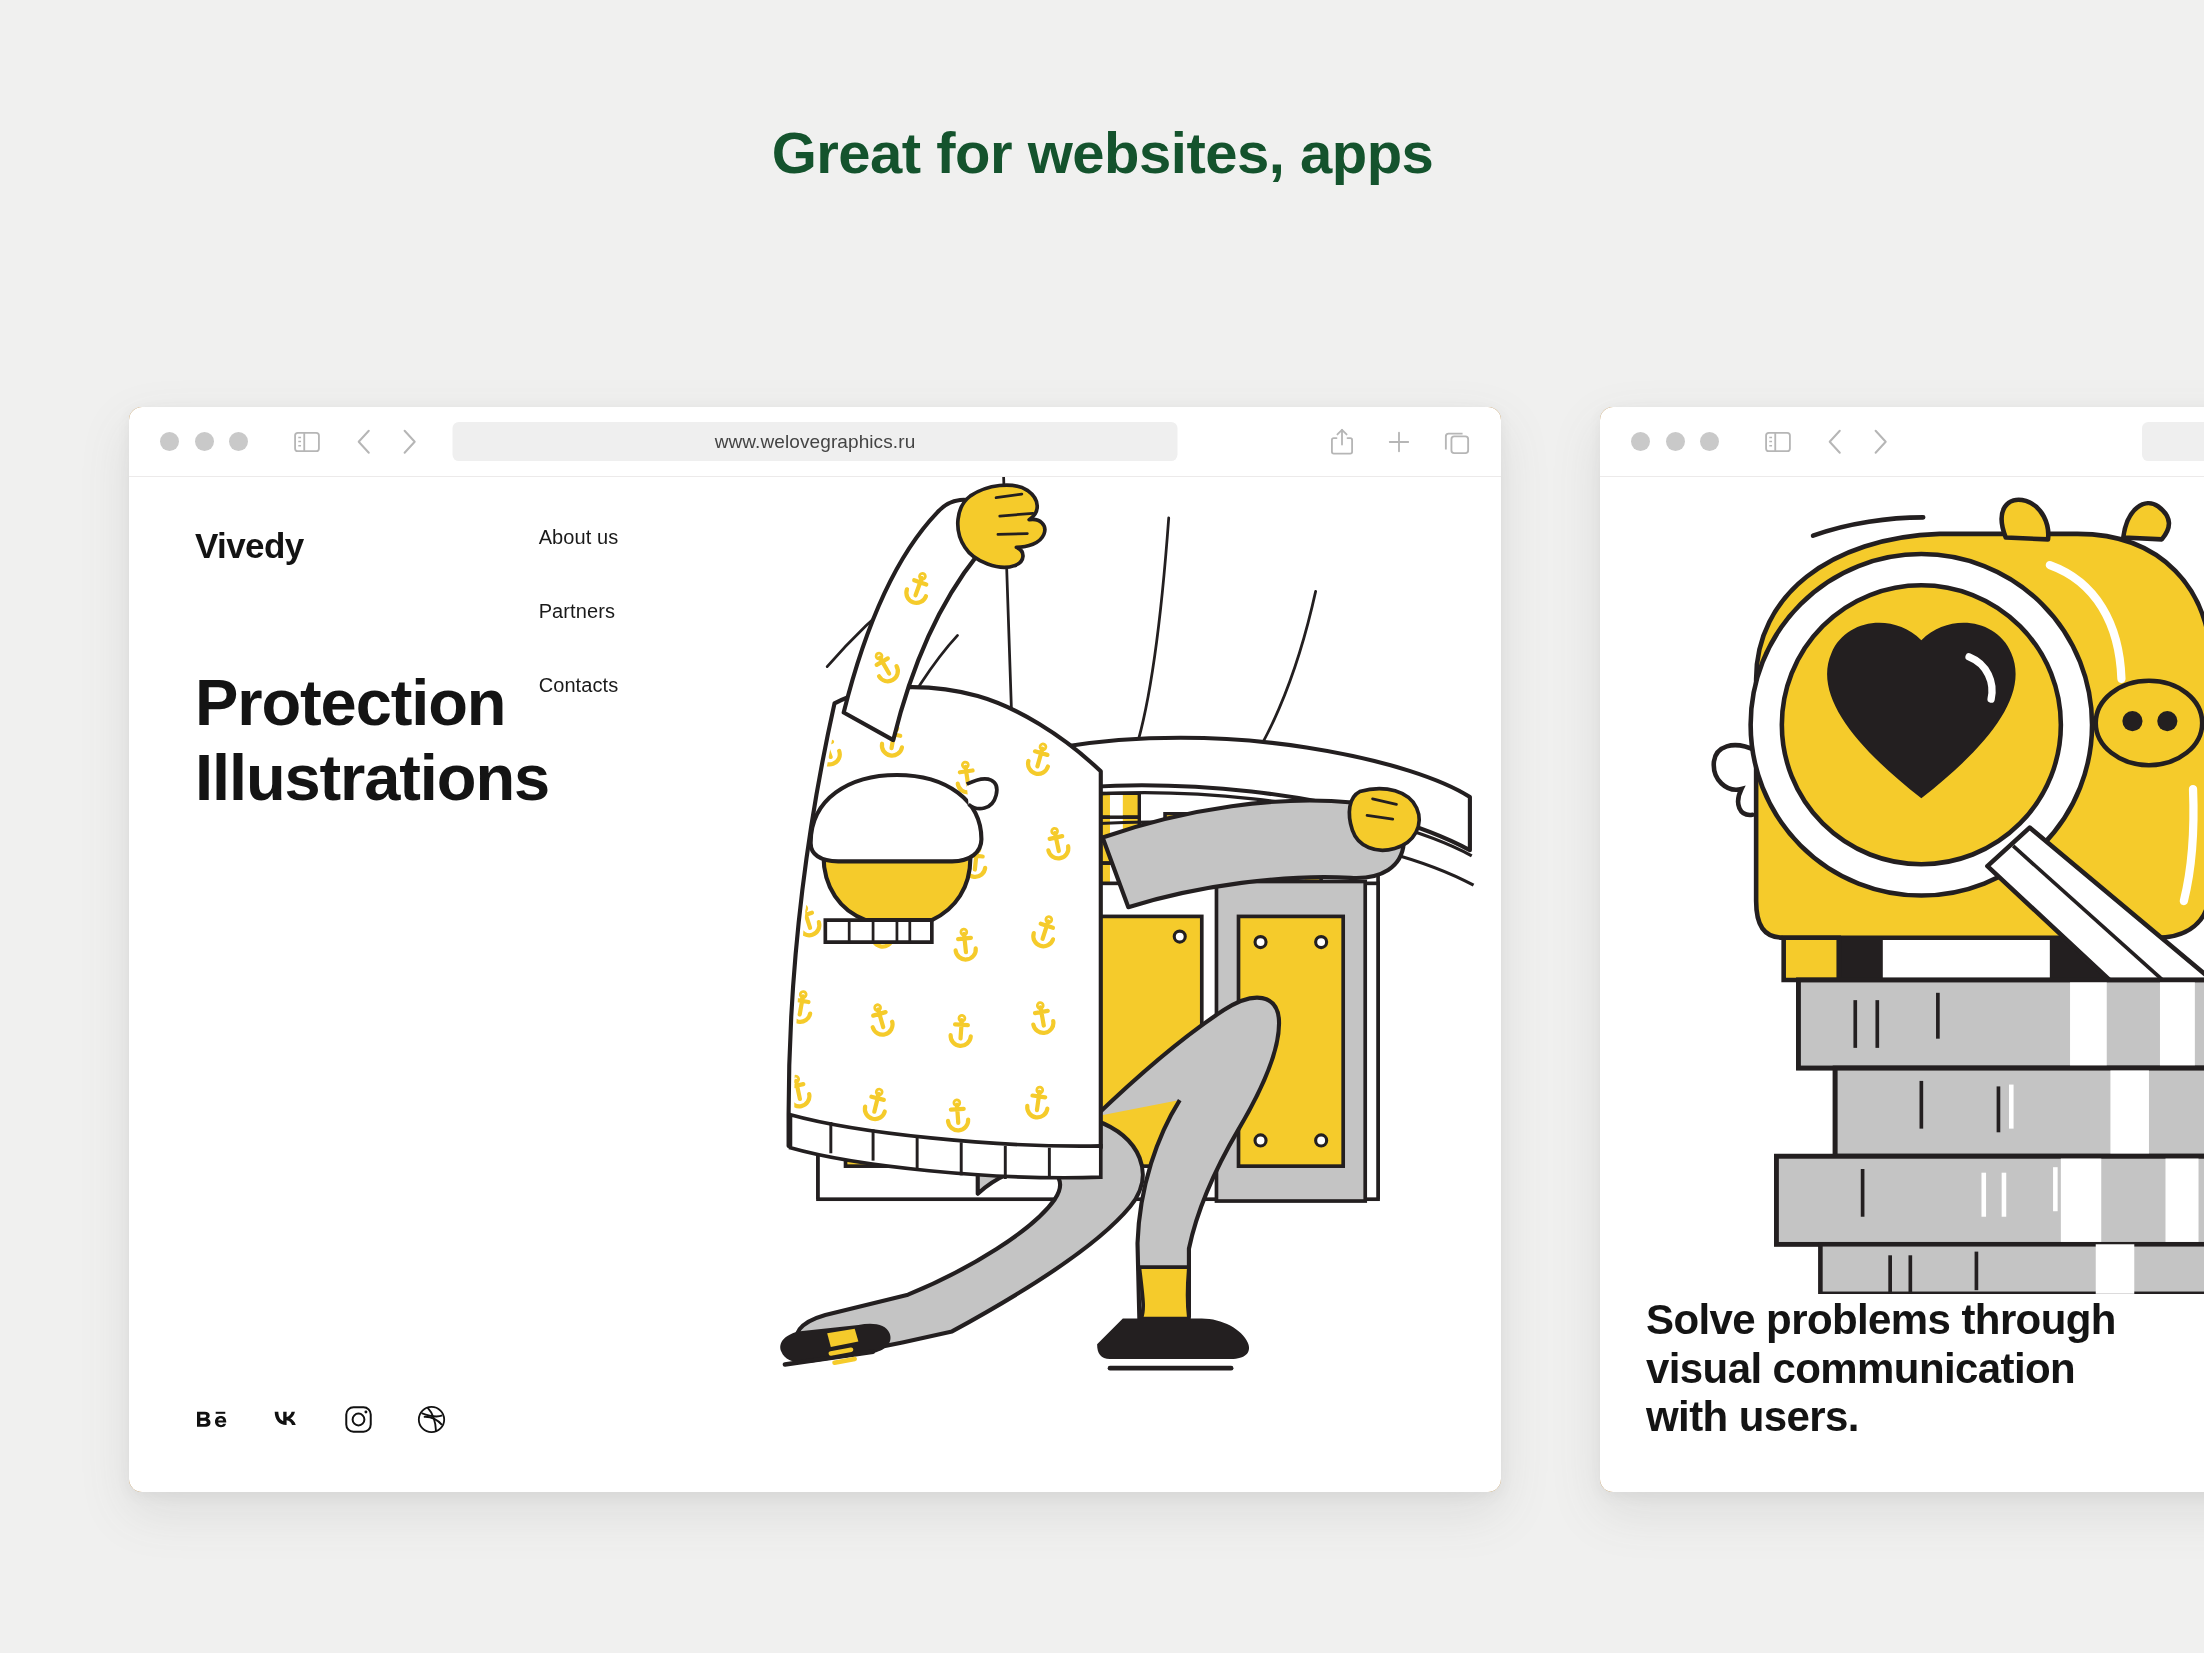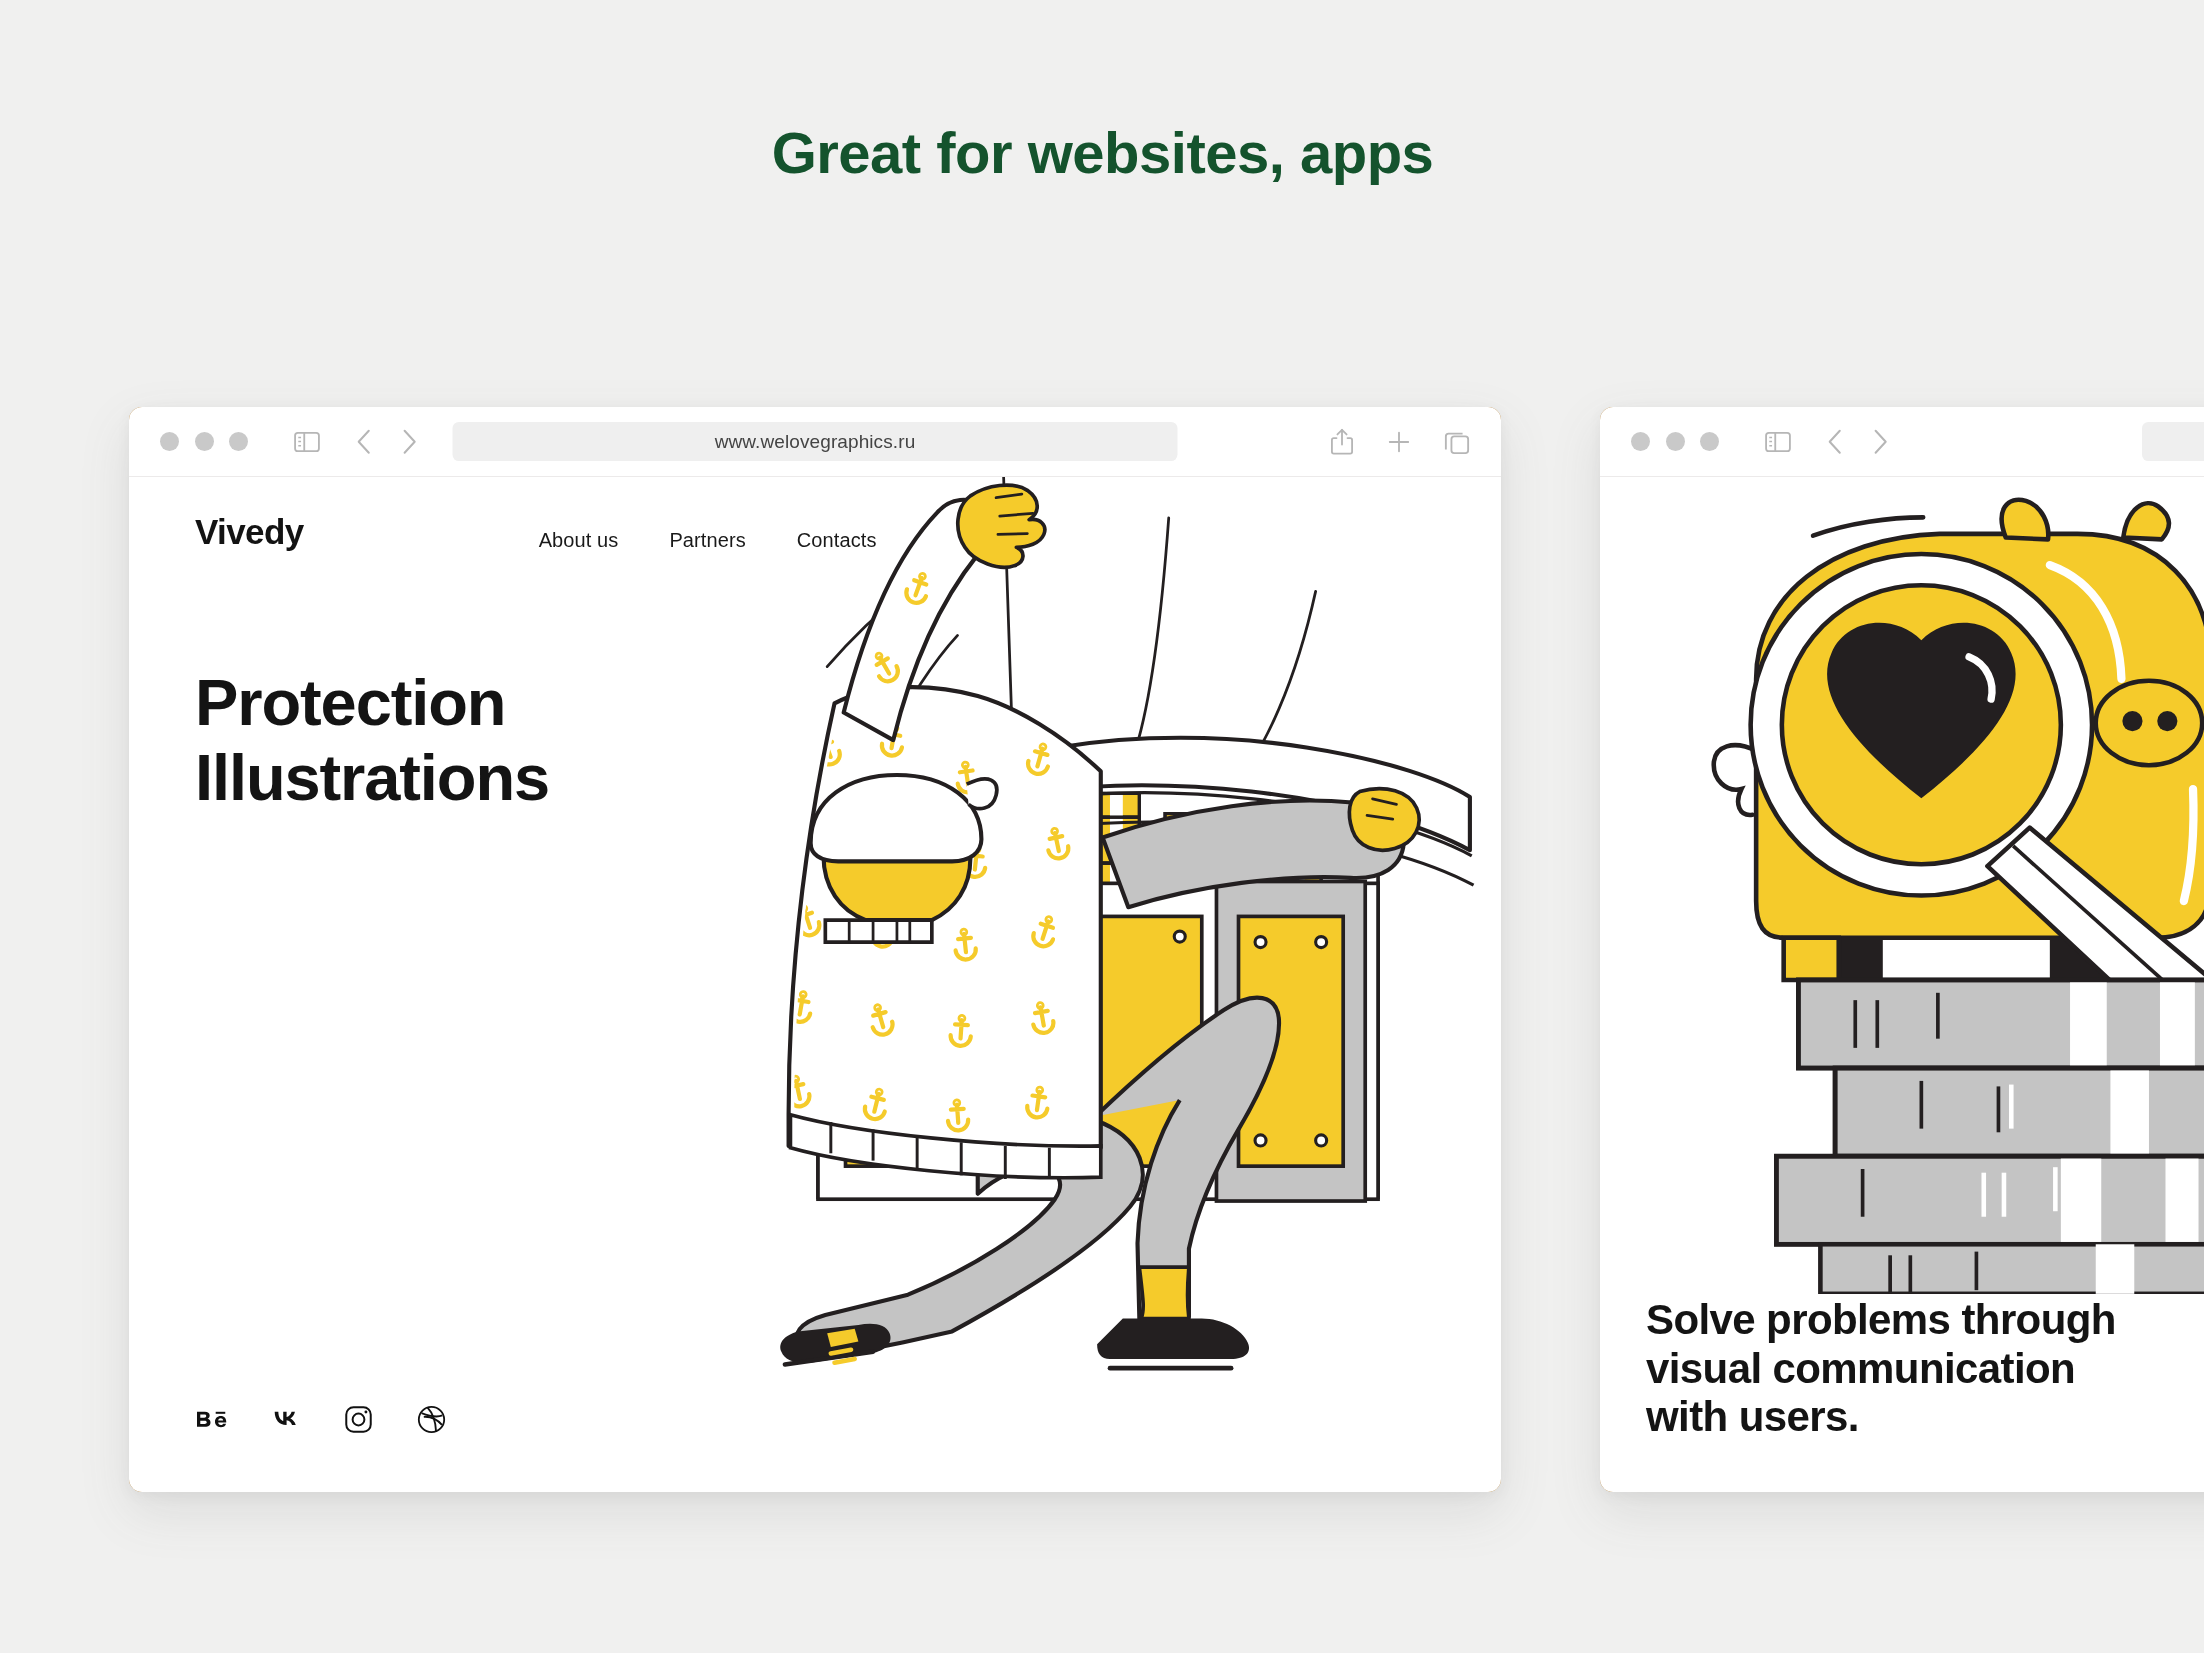--- a/index.html
+++ b/index.html
@@ -93,35 +93,36 @@
     display: flex;
     align-items: center;
     gap: 33px;
   }
 
   
   .site-body { position: relative; width: 100%; height: calc(100% - 70px); background: #fff; overflow: hidden; }
 
   .site-header {
     position: absolute;
-    top: 35px; left: 0; width: 100%;
+    top: 49px; left: 0; width: 100%;
     display: flex;
-    align-items: flex-end;
+    align-items: flex-start;
     padding: 0 66px;
   }
   .site-logo {
     font-size: 35px;
     font-weight: 700;
     letter-spacing: -0.6px;
     color: #131313;
   }
   .site-nav {
     margin-left: 235px;
     display: flex;
     gap: 51px;
+    flex-direction: column;
   }
   .nav-link {
     font-size: 20px;
     color: #1a1a1a;
     letter-spacing: 0.1px;
     cursor: pointer;
     text-decoration: none;
   }
 
   .hero-block {

